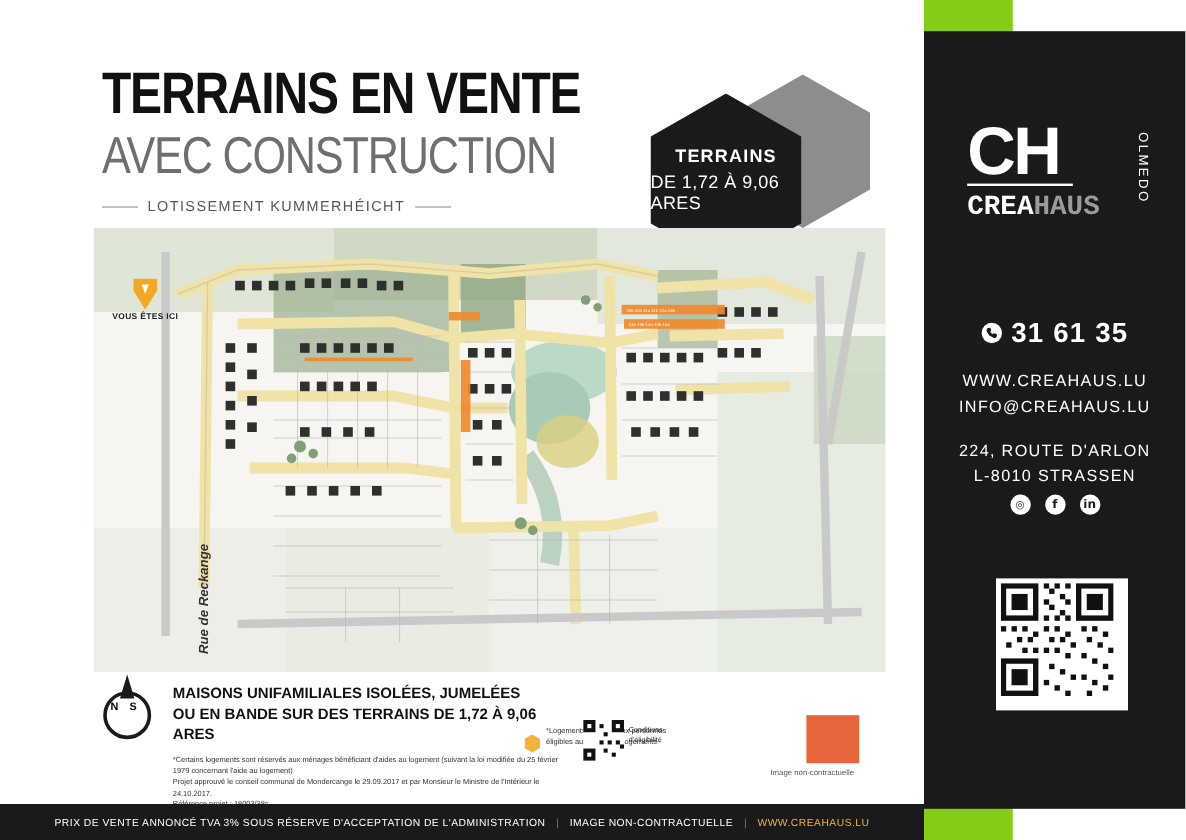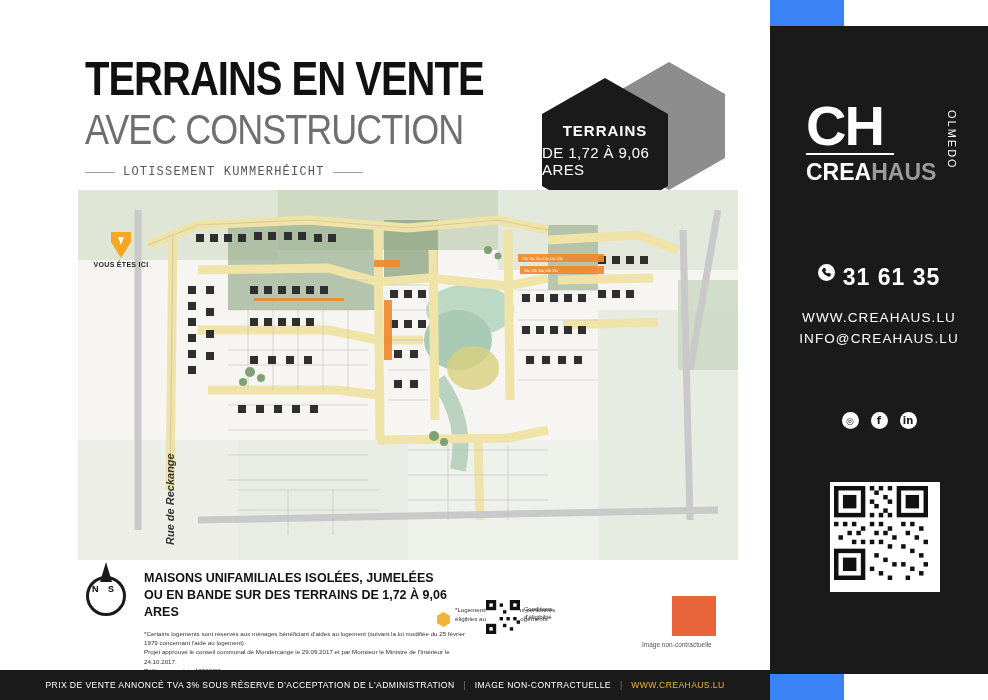--- a/index.html
+++ b/index.html
@@ -1,27 +1,27 @@
 <!DOCTYPE html>
 <html><head>
 <meta charset="utf-8">
 <style>
   html,body{margin:0;padding:0;background:#fff;}
   body{width:988px;height:700px;overflow:hidden;font-family:"Liberation Sans",sans-serif;}
-  #page{position:relative;width:844px;height:700px;background:#3b82f6;}
+  #page{position:relative;width:844px;height:700px;background:#84cc16;}
 
   
   #left{position:absolute;left:0;top:0;width:770px;height:700px;background:#ffffff;}
 
   .headline{position:absolute;left:85px;top:55px;width:400px;}
   .h1{font-family:"Liberation Sans",sans-serif;font-weight:bold;font-size:40px;letter-spacing:-1px;
       color:#111;line-height:0.95;white-space:nowrap;transform:scaleY(1.22);transform-origin:left top;}
   .h2{font-family:"Liberation Sans",sans-serif;font-size:36px;letter-spacing:-1px;color:#6f6f6f;
       line-height:0.95;white-space:nowrap;margin-top:16px;transform:scaleY(1.2);transform-origin:left top;}
-  .h3wrap{margin-top:22px;display:flex;align-items:center;gap:8px;font-family:Liberation Mono, monospace;}
+  .h3wrap{margin-top:22px;display:flex;align-items:center;gap:8px;}
   .h3line{height:1px;background:#9a9a9a;flex:0 0 30px;}
   .h3{font-size:12px;letter-spacing:1.2px;color:#555;white-space:nowrap;}
 
   
   .hex{position:absolute;width:112px;height:128px;
        clip-path:polygon(50% 0%,100% 25%,100% 75%,50% 100%,0% 75%,0% 25%);}
   #hex-grey{left:613px;top:62px;background:#8d8d8d;}
   #hex-black{left:510px;top:78px;background:#1a1a1a;width:126px;height:144px;
        display:flex;flex-direction:column;align-items:center;justify-content:center;margin-left:32px;}
   #hex-black .t1{color:#fff;font-weight:bold;font-size:15px;letter-spacing:1px;}
@@ -71,28 +71,28 @@
   #bottombar{position:absolute;left:0;bottom:0;width:770px;height:30px;background:#1a1a1a;
       display:flex;align-items:center;justify-content:center;gap:9px;}
   #bottombar .bt{color:#fff;font-size:8.6px;letter-spacing:.4px;}
   #bottombar .sep{color:#777;font-size:8.6px;}
   #bottombar .url{color:#f3b23c;font-size:8.6px;letter-spacing:.4px;}
 
   
   #right{position:absolute;left:770px;top:26px;width:218px;height:648px;background:#1a1a1a;}
   #logo{position:absolute;left:36px;top:78px;width:150px;height:130px;}
   .logo-ch{font-weight:bold;font-size:56px;color:#fff;letter-spacing:-2px;line-height:0.8;}
-  .logo-creahaus{font-weight:bold;font-size:23px;letter-spacing:0px;line-height:1;}
+  .logo-creahaus{font-weight:bold;font-size:23px;letter-spacing:0px;line-height:1;font-family:Liberation Mono, monospace;}
   .logo-crea{color:#fff;}
   .logo-haus{color:#9b9b9b;}
   .logo-olmedo{position:absolute;right:-2px;top:6px;font-size:11px;color:#fff;letter-spacing:2px;
       writing-mode:vertical-rl;}
   .logo-rule{width:88px;height:2px;background:#fff;margin:4px 0 6px 0;}
 
-  #phone{position:absolute;left:0;top:238px;width:218px;display:flex;justify-content:center;gap:8px;}
+  #phone{position:absolute;left:0;top:238px;width:218px;display:flex;align-items:center;justify-content:center;gap:8px;}
   .phicon{width:17px;height:17px;border-radius:50%;background:#fff;position:relative;}
   .phicon:after{content:"";position:absolute;left:4px;top:4px;width:9px;height:9px;background:#1a1a1a;
       clip-path:polygon(18% 0,38% 0,48% 26%,38% 38%,58% 62%,70% 52%,100% 62%,100% 82%,82% 100%,30% 72%,0 28%);}
   #phone .num{color:#fff;font-size:23px;font-weight:bold;letter-spacing:1px;}
 
   .rline{color:#fff;text-align:center;font-size:13.5px;letter-spacing:1.1px;line-height:1.55;}
   #webblock{position:absolute;left:0;top:282px;width:218px;}
   #addrblock{position:absolute;left:0;top:340px;width:218px;}
 
   #socials{position:absolute;left:0;top:386px;width:218px;display:flex;justify-content:center;gap:12px;}
@@ -382,20 +382,24 @@
     <div id="phone">
       <span class="phicon"></span>
       <span class="num">31 61 35</span>
     </div>
 
     <div id="webblock">
       <div class="rline">WWW.CREAHAUS.LU</div>
       <div class="rline">INFO@CREAHAUS.LU</div>
     </div>
 
+    <div id="addrblock">
+      <div class="rline">224, ROUTE D'ARLON</div>
+      <div class="rline">L-8010 STRASSEN</div>
+    </div>
 
     <div id="socials">
       <span class="soc ig">
           <span class="g">◎</span>
         </span>
       <span class="soc fb">
           <span class="g">f</span>
         </span>
       <span class="soc li">
           <span class="g">in</span>

